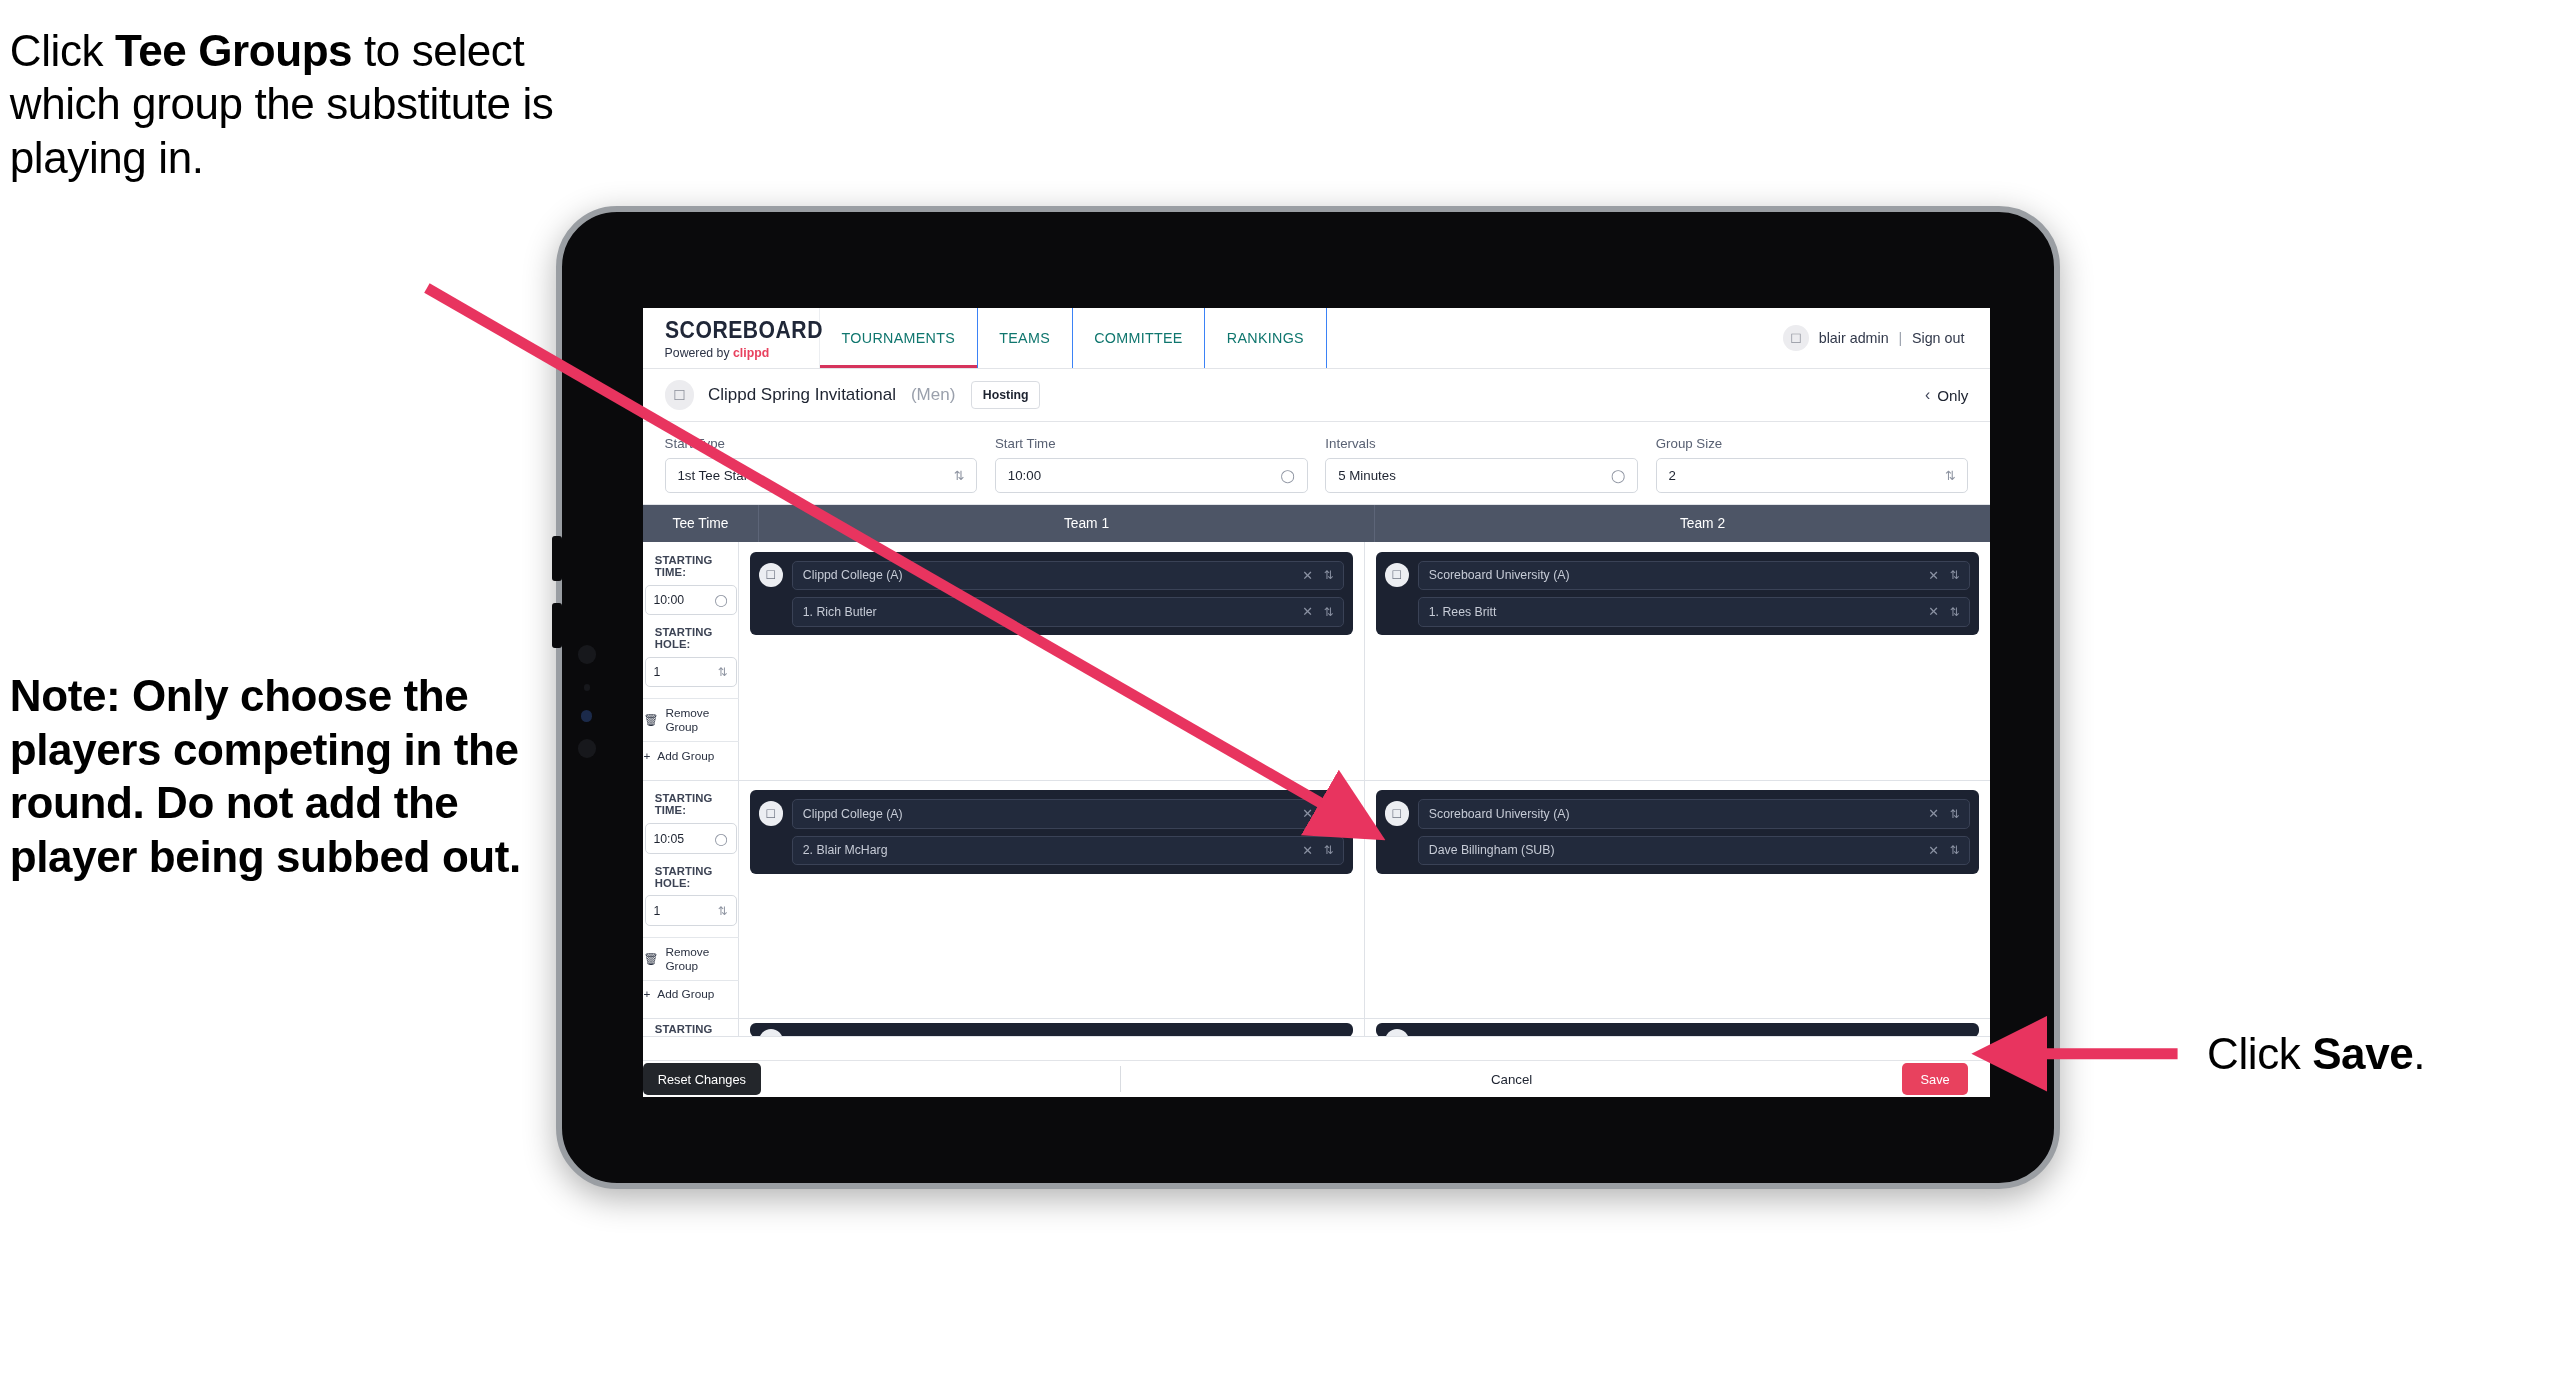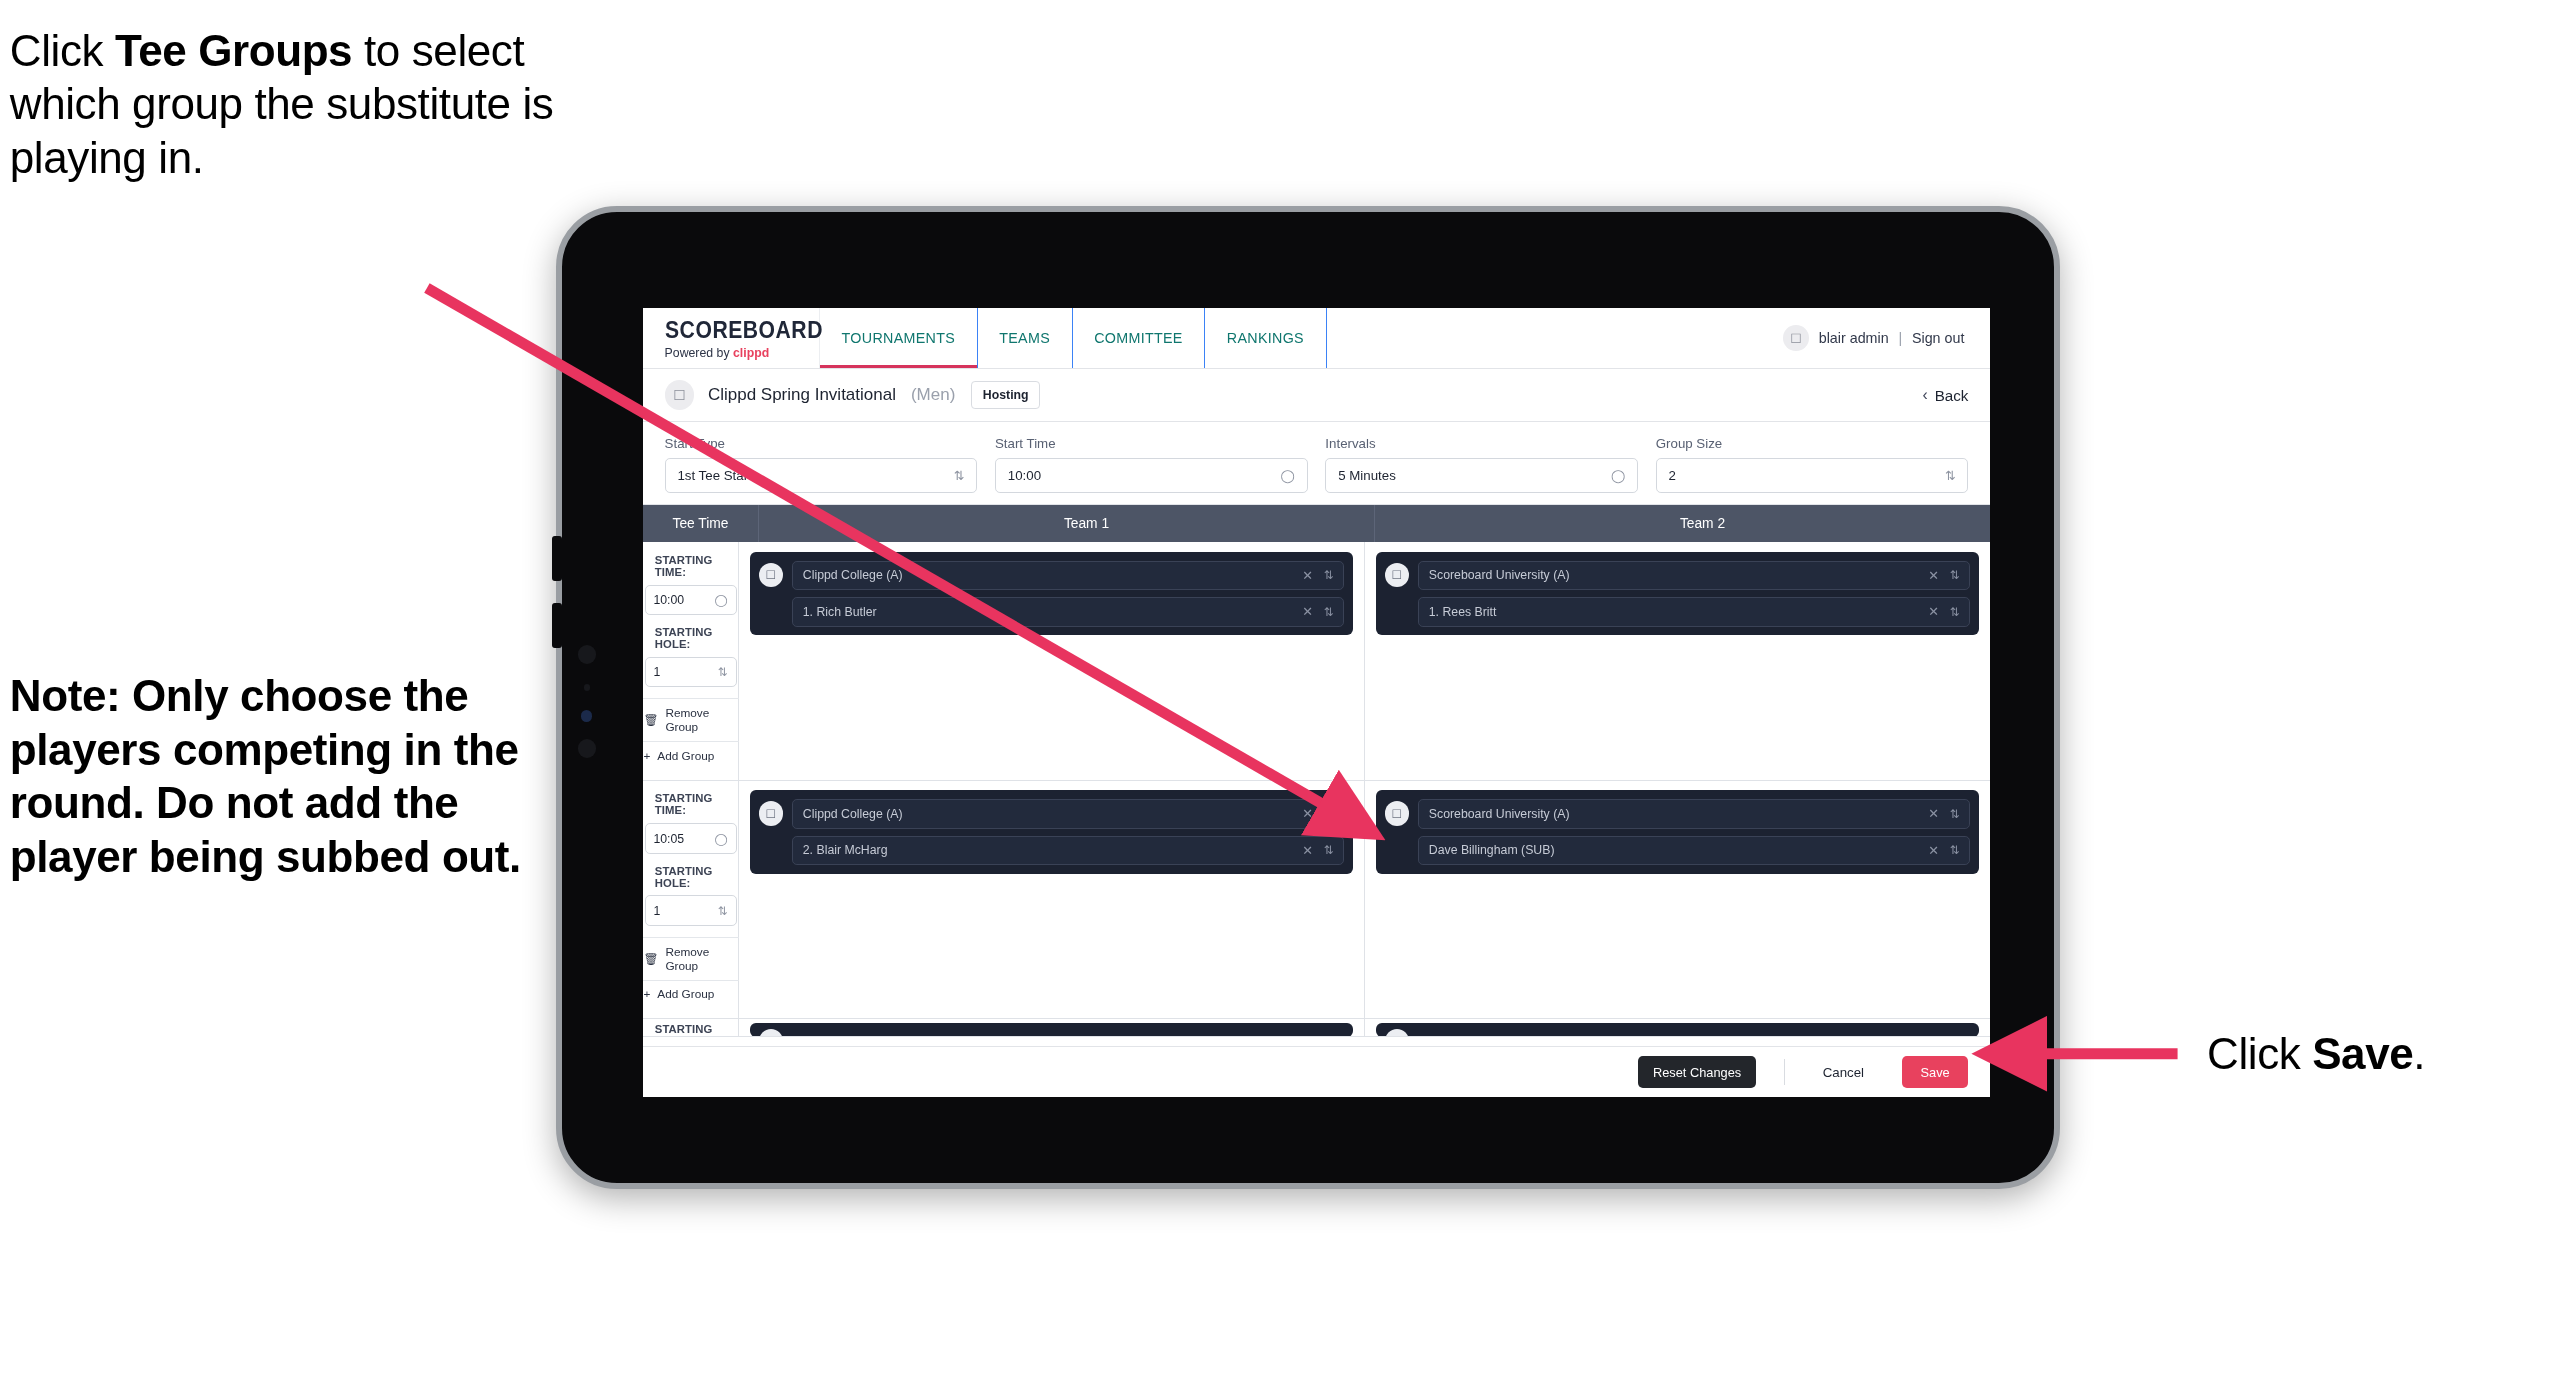--- a/index.html
+++ b/index.html
@@ -145,22 +145,22 @@
     display:flex; align-items:center; padding: 0 9.8px; color:#c6cbd6; font-size: 12.3px;
   }
   .prow .nm { flex:1; }
   .prow .x { color:#8b92a3; font-size: 12.8px; margin-right: 10.8px; cursor:pointer; }
   .prow .ch { color:#8b92a3; font-size: 11.8px; cursor:pointer; }
 
   .grow-partial { display:flex; height: 17.7px; overflow:hidden; }
 
   
   .footer {
-    height: 51px; background:#fff; border-top:1px solid #e2e4e8; flex:none;
-    display:flex; align-items:center; justify-content:flex-end; gap: 28px; padding-right: 21.6px;
+    height: 37px; background:#fff; border-top:1px solid #e2e4e8; flex:none;
+    display:flex; align-items:center; justify-content:space-between; gap: 28px; padding-right: 21.6px;
   }
   .btn-reset {
     background:#23262b; color:#fff; font-size: 12.8px; border:none; border-radius:4.9px;
     padding: 8.8px 14.7px; cursor:pointer; font-family:"Liberation Sans", sans-serif;
   }
   .vsep { width:1px; height: 25.6px; background:#d9dce1; }
   .btn-cancel { background:transparent; color:#1d2330; font-size:13.3px; border:none; cursor:pointer; padding: 8.8px 9.8px; font-family:"Liberation Sans", sans-serif; }
   .btn-save {
     background:#e8415e; color:#fff; font-size:12.8px; border:none; border-radius:4.9px;
     padding: 8.8px 18.7px; cursor:pointer; font-family:"Liberation Sans", sans-serif;
@@ -212,21 +212,21 @@
         </div>
       </div>
 
       <div class="crumbrow">
         <div class="crumb-avatar">☐</div>
         <div class="crumb-title">Clippd Spring Invitational</div>
         <div class="crumb-gender">(Men)</div>
         <div class="badge-hosting">Hosting</div>
         <div class="crumb-back">
           <span class="chev-left">‹</span>
-          <span>Back</span>
+          <span>Only</span>
         </div>
       </div>
 
       <div class="controls">
         <div class="ctrl">
           <div class="ctrl-label">Start Type</div>
           <div class="ctrl-box">
             <span class="val">1st Tee Start</span>
             <span class="ctrl-ico">⇅</span>
           </div>

